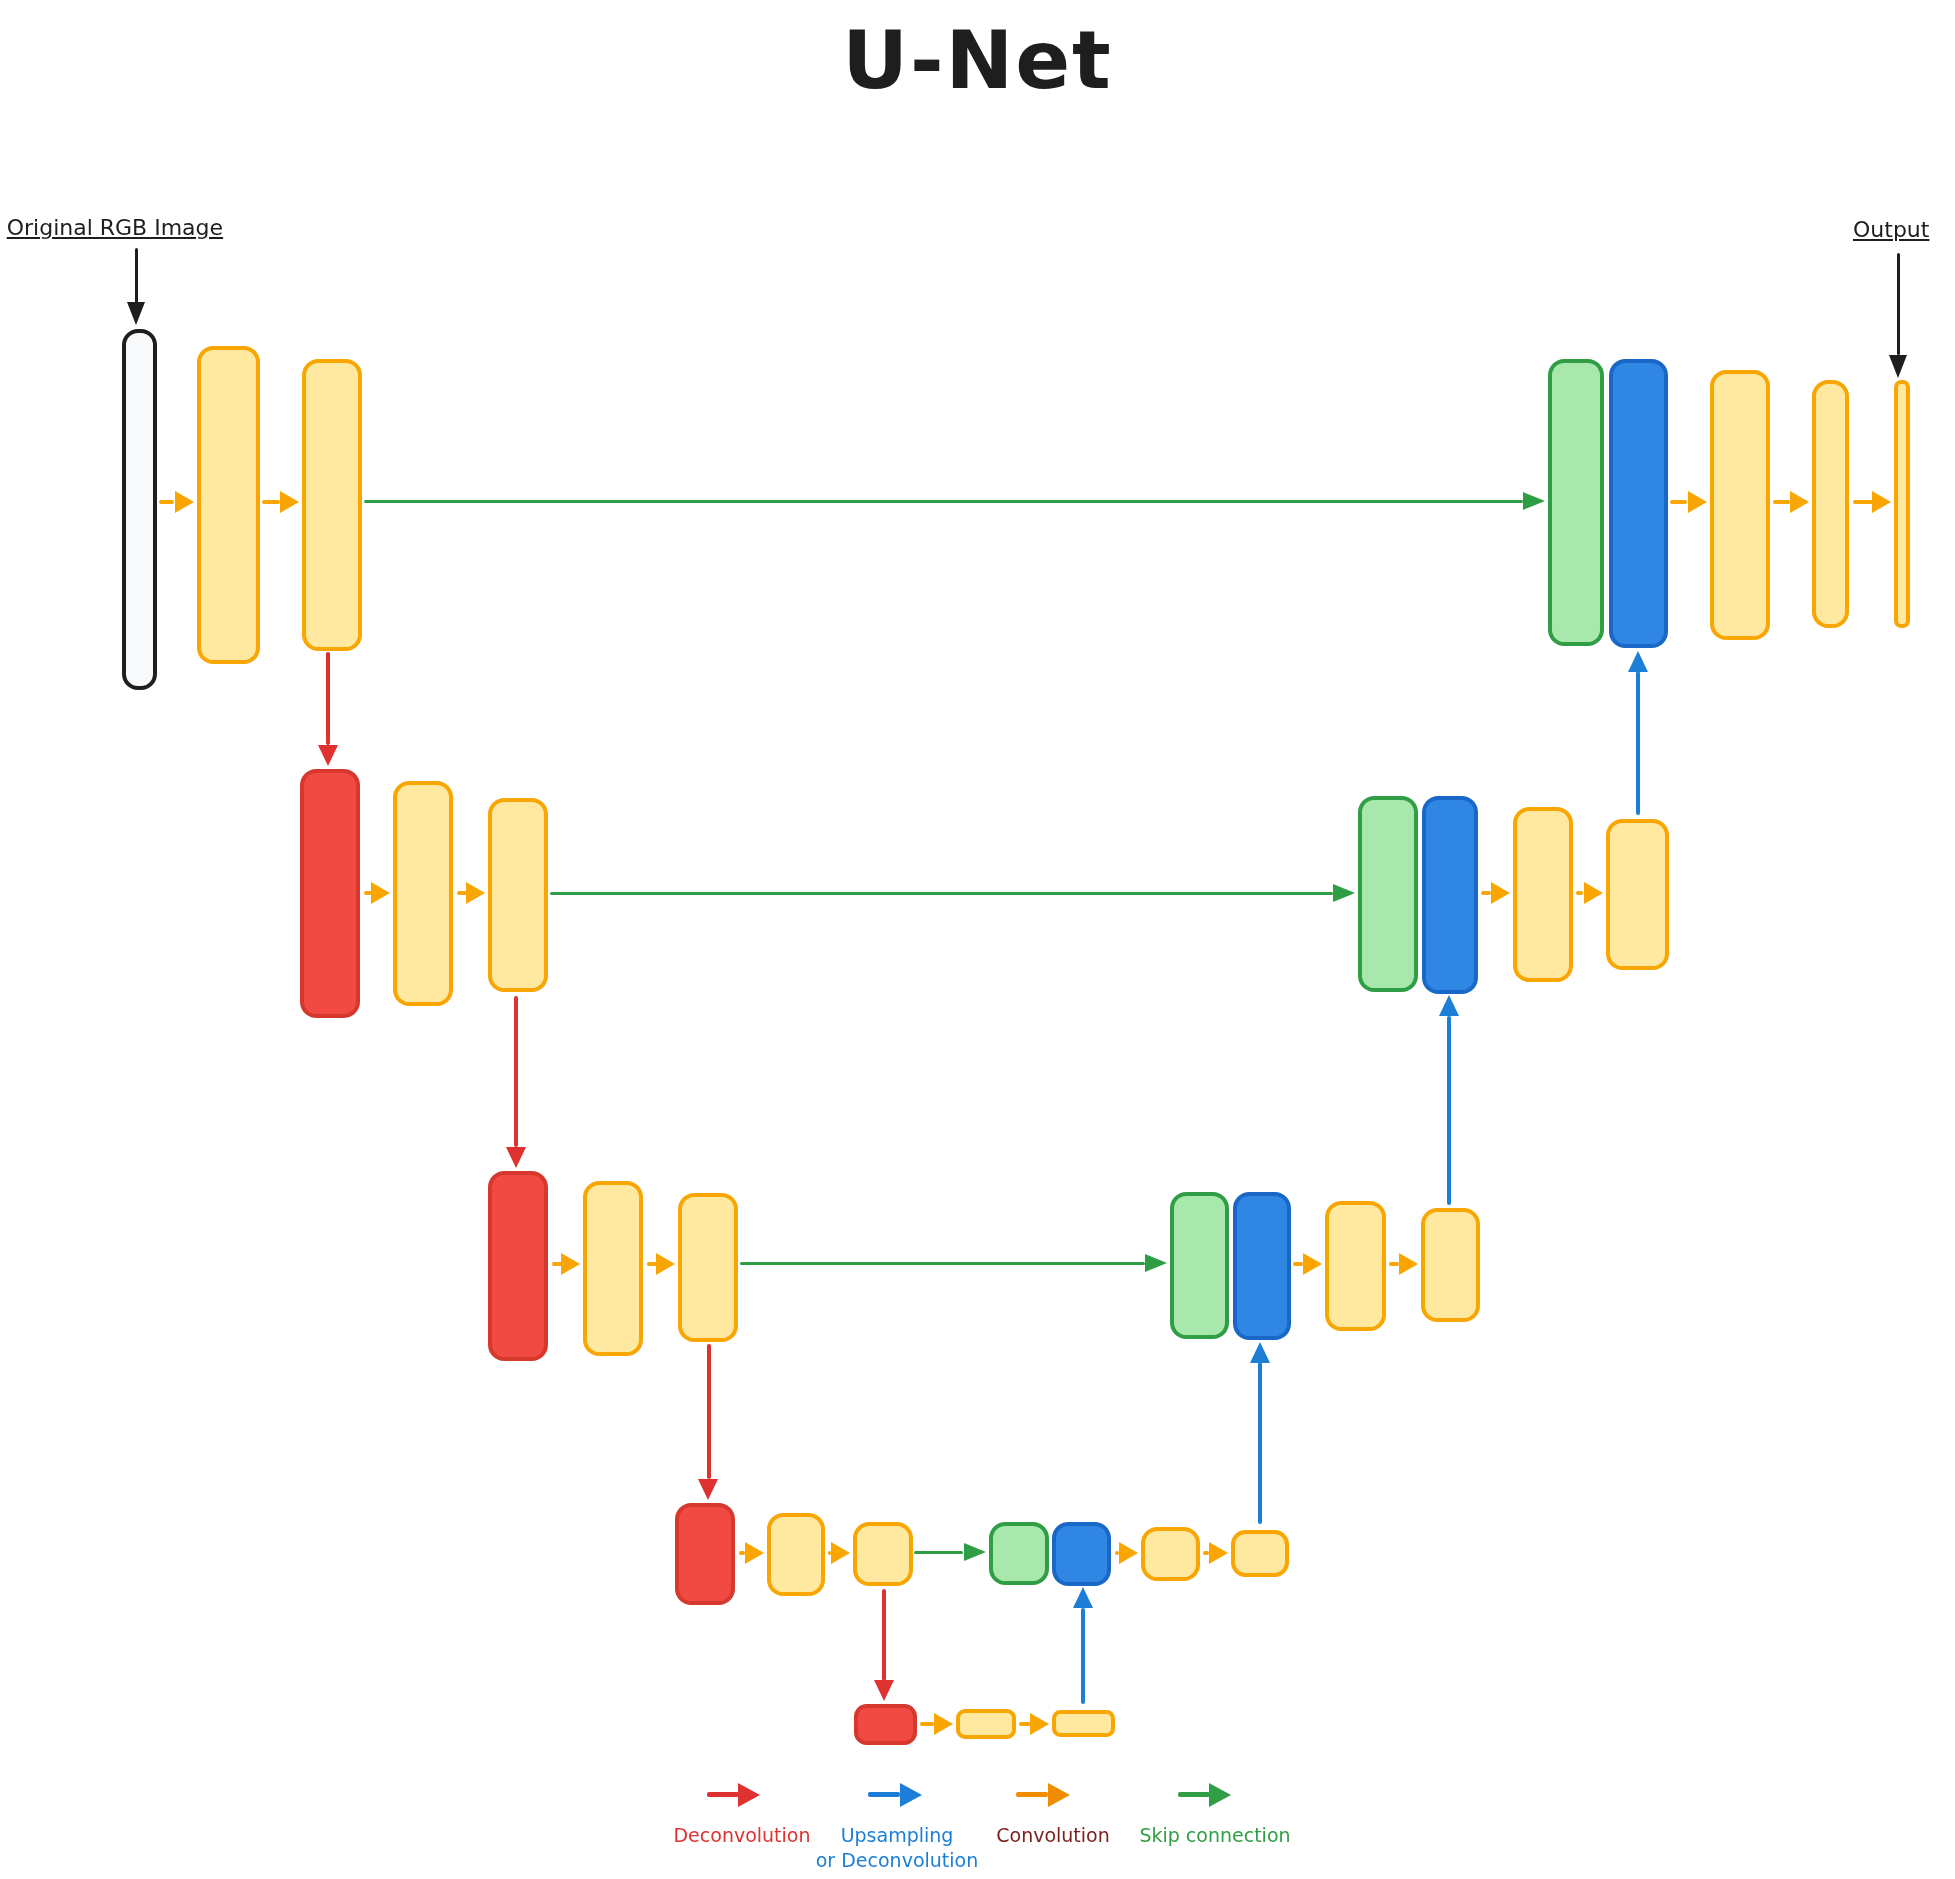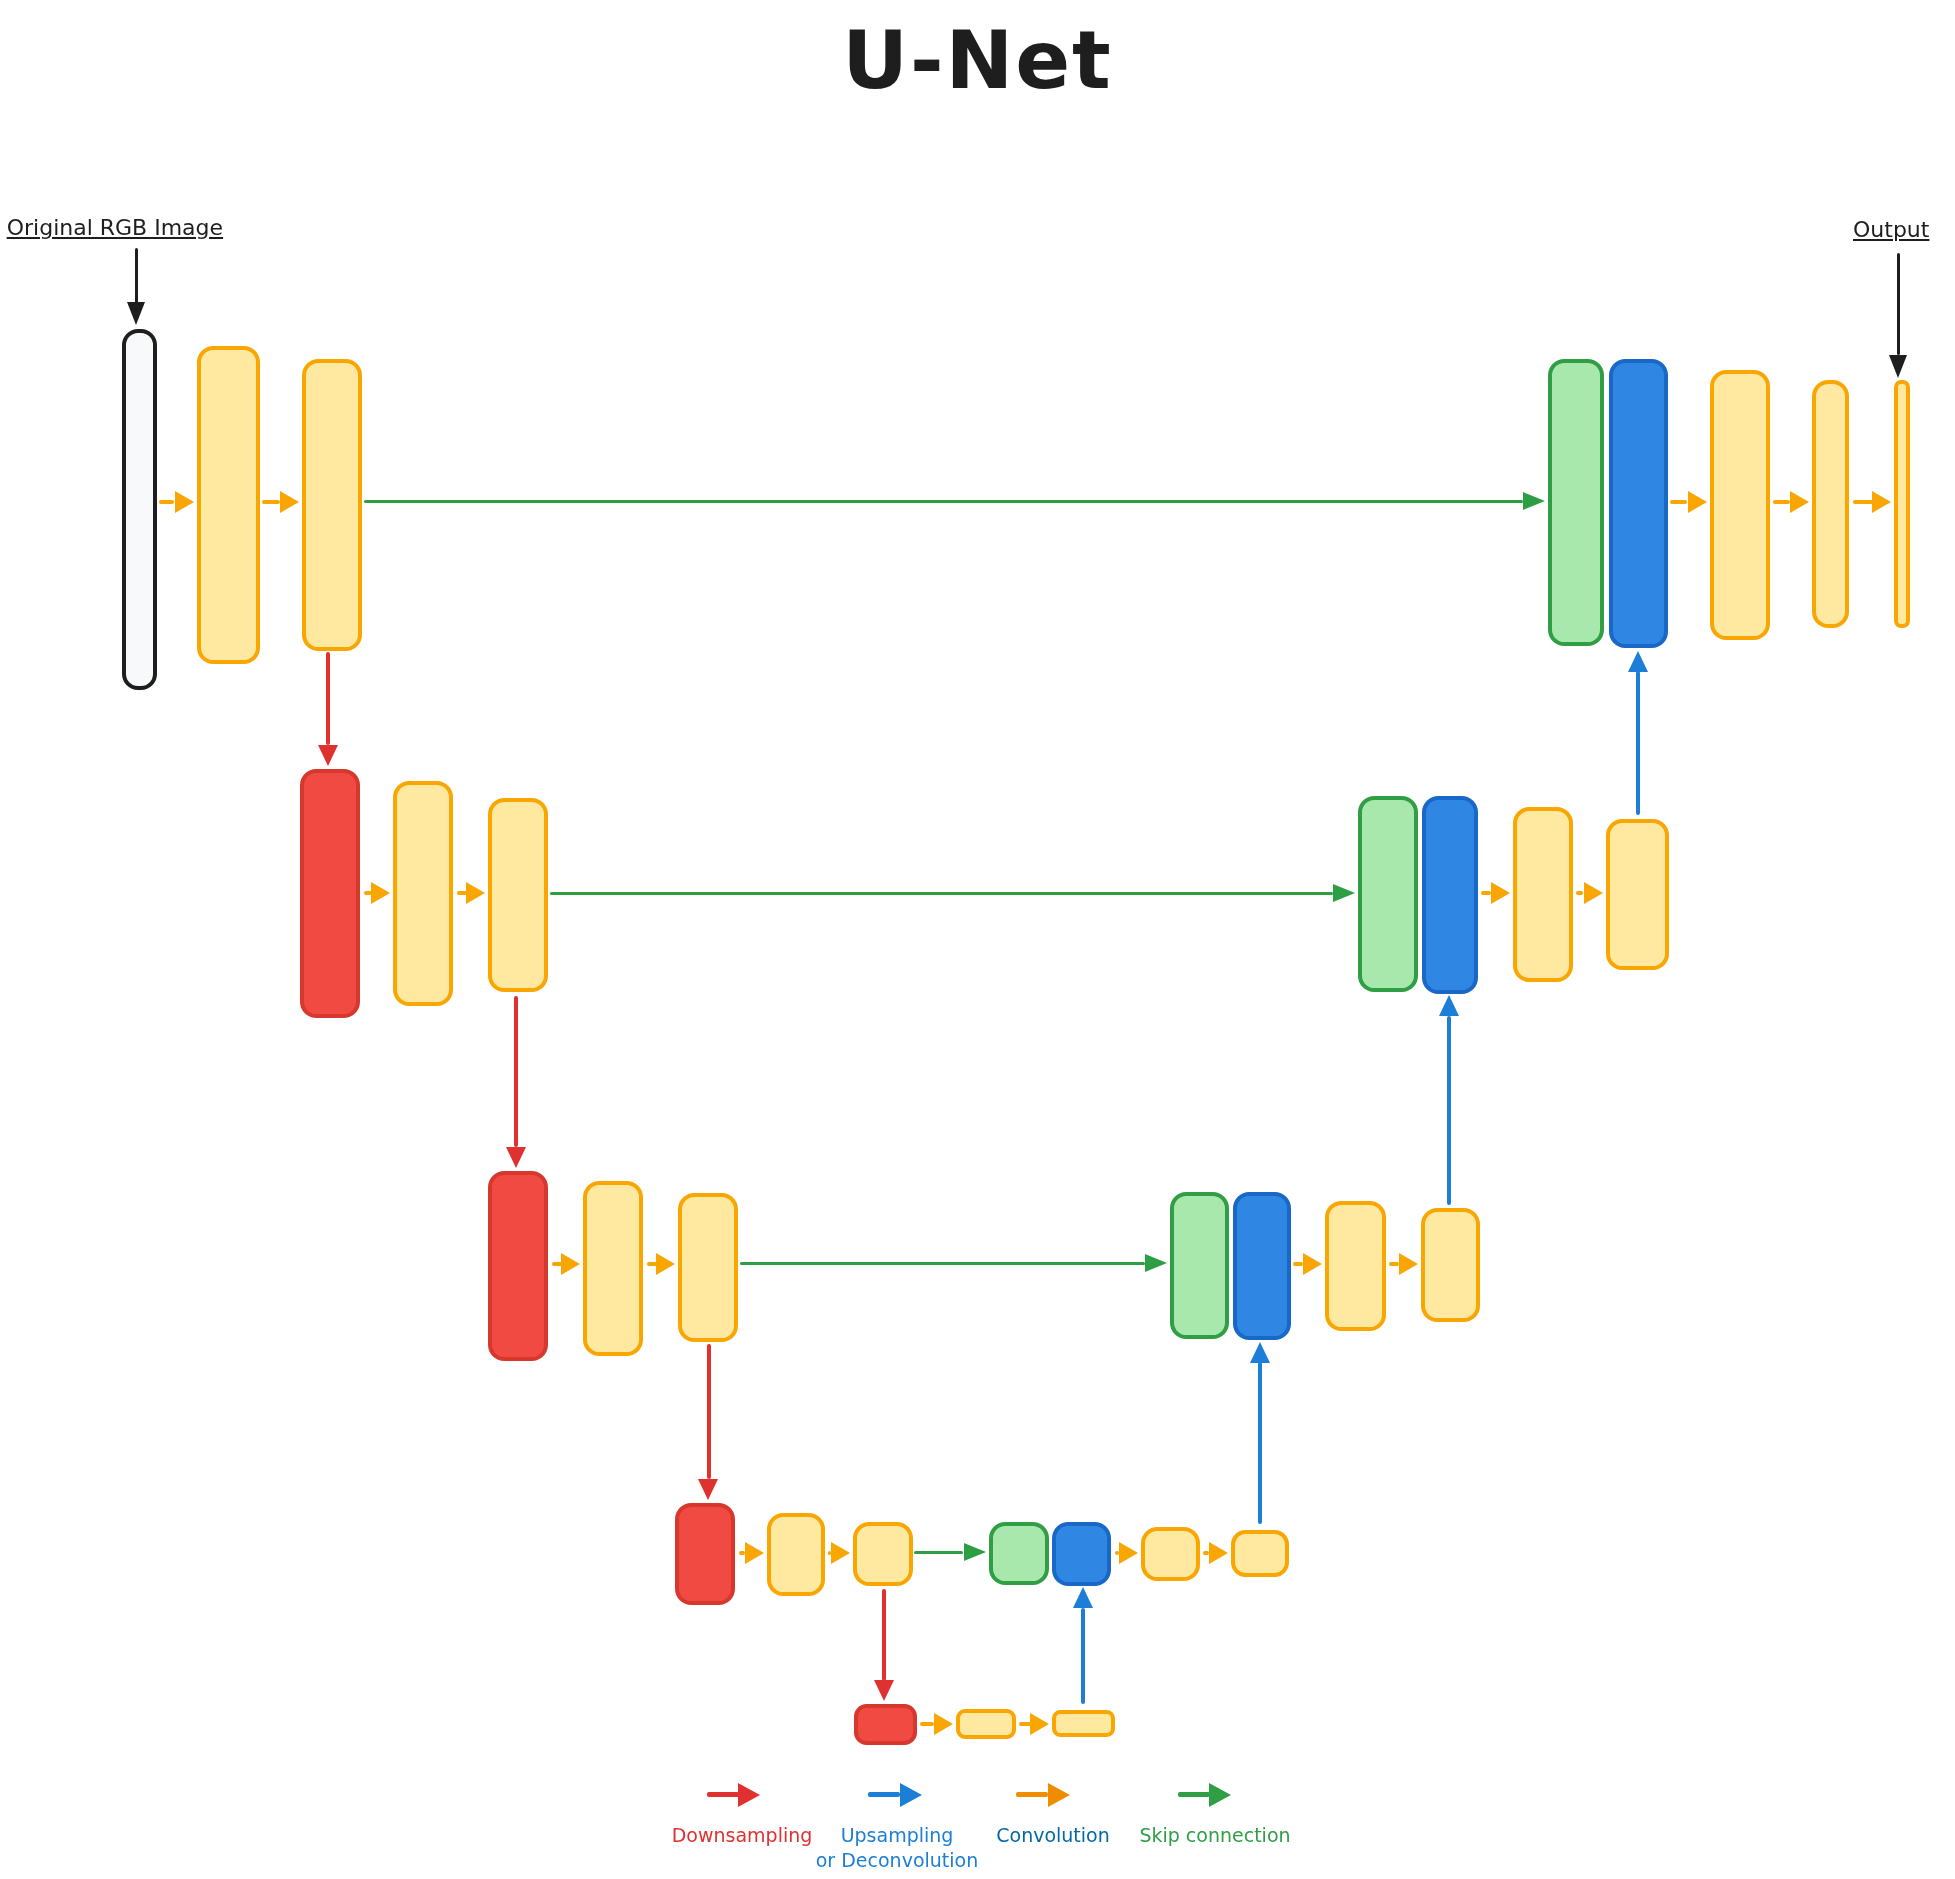--- a/index.html
+++ b/index.html
@@ -19,28 +19,28 @@
 </head>
 <body>
 
 <div id="canvas" style="background: rgb(255, 255, 255);">
   <div class="title">U-Net</div>
   <div class="label input-label">Original RGB Image</div>
   <div class="label output-label">Output</div>
   <div id="legend">
       <div class="arrow-line" style="left: 707px; top: 1792px; width: 32px; height: 5.3px; background: rgb(224, 49, 49); border-radius: 1.9px;"></div>
       <div class="arrow-head" style="left: 738px; top: 1783px; border-top: 12.5px solid transparent; border-bottom: 12.5px solid transparent; border-left: 22px solid rgb(224, 49, 49);"></div>
-      <div class="legend-label" style="left: 742px; top: 1823px; color: rgb(224, 49, 49);">Downsampling</div>
+      <div class="legend-label" style="left: 742px; top: 1823px; color: rgb(224, 49, 49);">Deconvolution</div>
       <div class="arrow-line" style="left: 868px; top: 1792px; width: 32px; height: 5.3px; background: rgb(28, 126, 214); border-radius: 1.9px;"></div>
       <div class="arrow-head" style="left: 900px; top: 1783px; border-top: 12.5px solid transparent; border-bottom: 12.5px solid transparent; border-left: 22px solid rgb(28, 126, 214);"></div>
       <div class="legend-label" style="left: 897px; top: 1823px; color: rgb(28, 126, 214);">Upsampling
 or Deconvolution</div>
       <div class="arrow-line" style="left: 1016px; top: 1792px; width: 32px; height: 5.3px; background: rgb(240, 140, 0); border-radius: 1.9px;"></div>
       <div class="arrow-head" style="left: 1048px; top: 1783px; border-top: 12.5px solid transparent; border-bottom: 12.5px solid transparent; border-left: 22px solid rgb(240, 140, 0);"></div>
-      <div class="legend-label" style="left: 1053px; top: 1823px; color: #0369a1;">Convolution</div>
+      <div class="legend-label" style="left: 1053px; top: 1823px; color: #7f1d1d;">Convolution</div>
       <div class="arrow-line" style="left: 1178px; top: 1792px; width: 32px; height: 5.3px; background: rgb(47, 158, 68); border-radius: 1.9px;"></div>
       <div class="arrow-head" style="left: 1209px; top: 1783px; border-top: 12.5px solid transparent; border-bottom: 12.5px solid transparent; border-left: 22px solid rgb(47, 158, 68);"></div>
       <div class="legend-label" style="left: 1215px; top: 1823px; color: rgb(47, 158, 68);">Skip connection</div>
     </div>
 <div class="block" style="left: 122px; top: 329px; width: 35px; height: 361px; background: rgb(248, 249, 250); border: 4.3px solid rgb(30, 30, 30); border-radius: 16px;"></div>
     <div class="block" style="left: 197px; top: 346px; width: 63px; height: 318px; background: rgb(255, 233, 161); border: 4.3px solid rgb(249, 166, 2); border-radius: 16.3px;"></div>
     <div class="block" style="left: 302px; top: 359px; width: 60px; height: 292px; background: rgb(255, 233, 161); border: 4.3px solid rgb(249, 166, 2); border-radius: 16.3px;"></div>
     <div class="block" style="left: 1548px; top: 359px; width: 56px; height: 287px; background: rgb(169, 232, 172); border: 4.3px solid rgb(47, 158, 68); border-radius: 16.3px;"></div>
     <div class="block" style="left: 1609px; top: 359px; width: 59px; height: 289px; background: rgb(47, 135, 227); border: 4.3px solid rgb(25, 104, 200); border-radius: 16.3px;"></div>
     <div class="block" style="left: 1710px; top: 370px; width: 60px; height: 270px; background: rgb(255, 233, 161); border: 4.3px solid rgb(249, 166, 2); border-radius: 16.3px;"></div>

